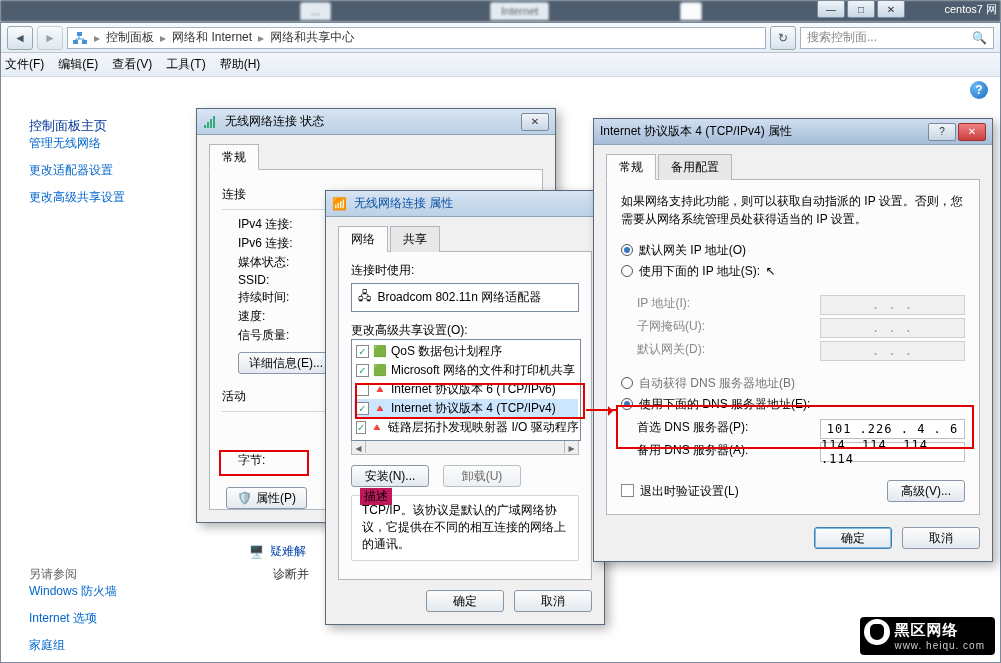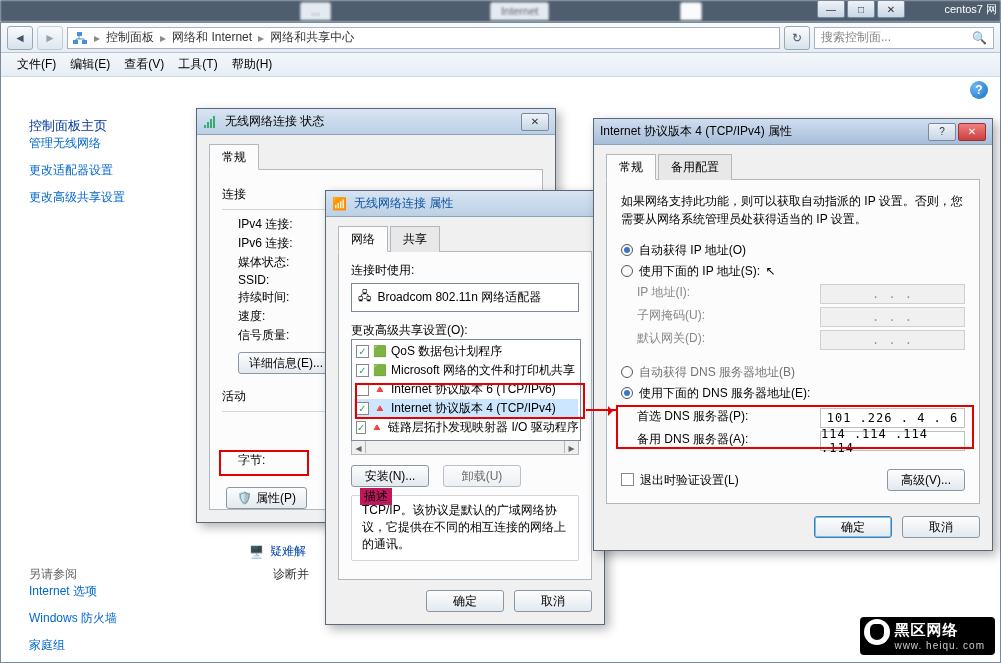--- a/index.html
+++ b/index.html
@@ -9,22 +9,22 @@
 .top-strip { position: absolute; top: 0; left: 0; right: 0; height: 22px; background: #2a3b4d; filter: blur(1px); opacity: 0.8; }
 .top-strip .tab { position: absolute; top: 2px; background: #e3eaf1; border-radius: 3px 3px 0 0; height: 18px; padding: 2px 10px; font-size: 11px; color: #444; }
 
 
 .explorer { position: absolute; top: 22px; left: 0; right: 0; bottom: 0; background: #fff; border: 1px solid #7a8a9a; }
 .explorer .nav-bar { height: 30px; background: linear-gradient(#f7fafd,#e6edf4); border-bottom: 1px solid #b8c4d0; display: flex; align-items: center; padding: 0 6px; gap: 4px; }
 .nav-btn { width: 26px; height: 24px; border: 1px solid #9aa; border-radius: 3px; background: linear-gradient(#fafcfe,#d8e2ec); display:flex; align-items:center; justify-content:center; color:#456; }
 .addr-bar { flex: 1; height: 22px; border: 1px solid #a5b2c0; background: #fff; display: flex; align-items: center; padding: 0 4px; gap: 6px; font-size: 12px; }
 .addr-bar .crumb { color: #333; }
 .addr-bar .sep { color: #888; }
-.search-box { width: 180px; height: 22px; border: 1px solid #a5b2c0; background: #fff; color: #888; padding: 0 6px; display:flex; align-items:center; }
-.menu-bar { height: 24px; background: linear-gradient(#f3f7fb,#e6edf4); border-bottom: 1px solid #d0d8e0; display: flex; align-items: center; gap: 14px; padding: 0 16px; font-size: 12px; }
+.search-box { width: 194px; height: 22px; border: 1px solid #a5b2c0; background: #fff; color: #888; padding: 0 6px; display:flex; align-items:center; }
+.menu-bar { height: 24px; background: linear-gradient(#f3f7fb,#e6edf4); border-bottom: 1px solid #d0d8e0; display: flex; align-items: center; gap: 14px; padding: 0 4px; font-size: 12px; }
 .menu-item { cursor: default; }
 .help-icon { position: absolute; right: 12px; top: 58px; width: 18px; height: 18px; border-radius: 50%; background: radial-gradient(circle at 30% 30%, #6bb8f4, #1a6ec2); color: #fff; display:flex; align-items:center; justify-content:center; font-weight:bold; font-size:12px; }
 
 .sidebar { position: absolute; left: 0; top: 78px; width: 190px; bottom: 0; background: #fff; padding: 16px 0 0 28px; }
 .sidebar a { display: block; color: #0066cc; margin-bottom: 10px; text-decoration: none; cursor: pointer; }
 .sidebar .heading { color: #003399; font-size: 13px; }
 .sidebar .sep-section { margin-top: 360px; color: #666; }
 
 
 .win { position: absolute; background: #f0f0f0; border: 1px solid #5a6a7a; box-shadow: 4px 4px 10px rgba(0,0,0,0.3); }
@@ -128,22 +128,22 @@
     <span class="menu-item">帮助(H)</span>
   </div>
   <div class="help-icon">?</div>
 
   <div class="sidebar">
     <div class="heading">控制面板主页</div>
     <a>管理无线网络</a>
     <a>更改适配器设置</a>
     <a>更改高级共享设置</a>
     <div class="sep-section">另请参阅</div>
+    <a>Windows 防火墙</a>
     <a>Internet 选项</a>
-    <a>Windows 防火墙</a>
     <a>家庭组</a>
   </div>
 
   <div class="explorer-body-icons">
     <div class="row">
         <span>🖥️</span>
         <span>疑难解</span>
       </div>
     <div class="row" style="margin-left:24px">
         <span style="color:#333">诊断并</span>
@@ -294,22 +294,22 @@
     </div>
   </div>
   <div class="body">
     <div class="tab-strip">
       <div class="tab active">常规</div>
       <div class="tab">备用配置</div>
     </div>
     <div class="tab-content" style="padding:12px 14px">
       <div style="line-height:1.5;margin-bottom:14px">如果网络支持此功能，则可以获取自动指派的 IP 设置。否则，您需要从网络系统管理员处获得适当的 IP 设置。</div>
 
-      <div style="margin:4px 0"><span class="radio on"></span><span>自动获得 IP 地址(O)</span></div>
-      <div style="margin:4px 0 4px"><span class="radio"></span><span>使用下面的 IP 地址(S):</span>
+      <div style="margin:4px 0"><span class="radio on"></span><span>默认网关 IP 地址(O)</span></div>
+      <div style="margin:4px 0 15px"><span class="radio"></span><span>使用下面的 IP 地址(S):</span>
         <span style="margin-left:2px">↖</span>
       </div>
       <div class="indent" style="color:#888">
         <div style="display:flex;justify-content:space-between;margin:3px 0">
             <span>IP 地址(I):</span>
             <span class="ip-field disabled">.   .   .</span>
           </div>
         <div style="display:flex;justify-content:space-between;margin:3px 0">
             <span>子网掩码(U):</span>
             <span class="ip-field disabled">.   .   .</span>

